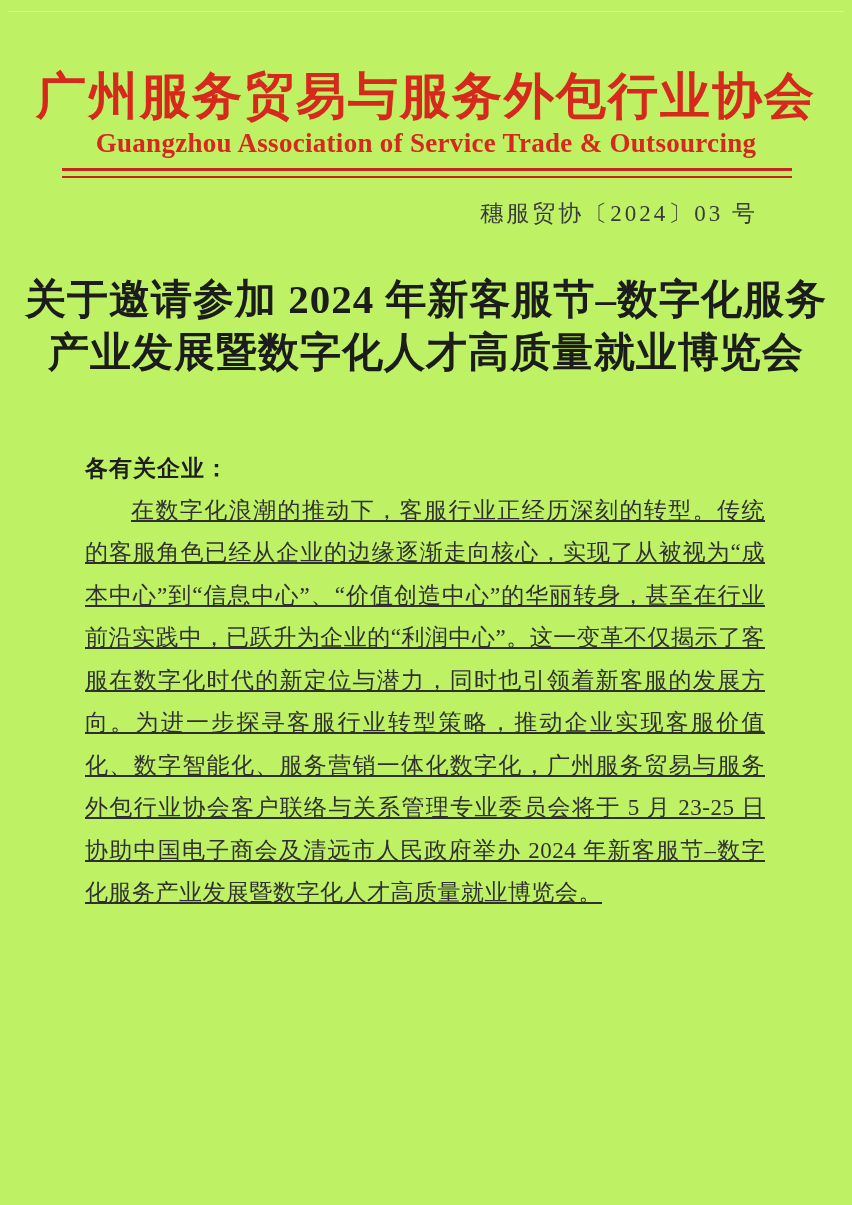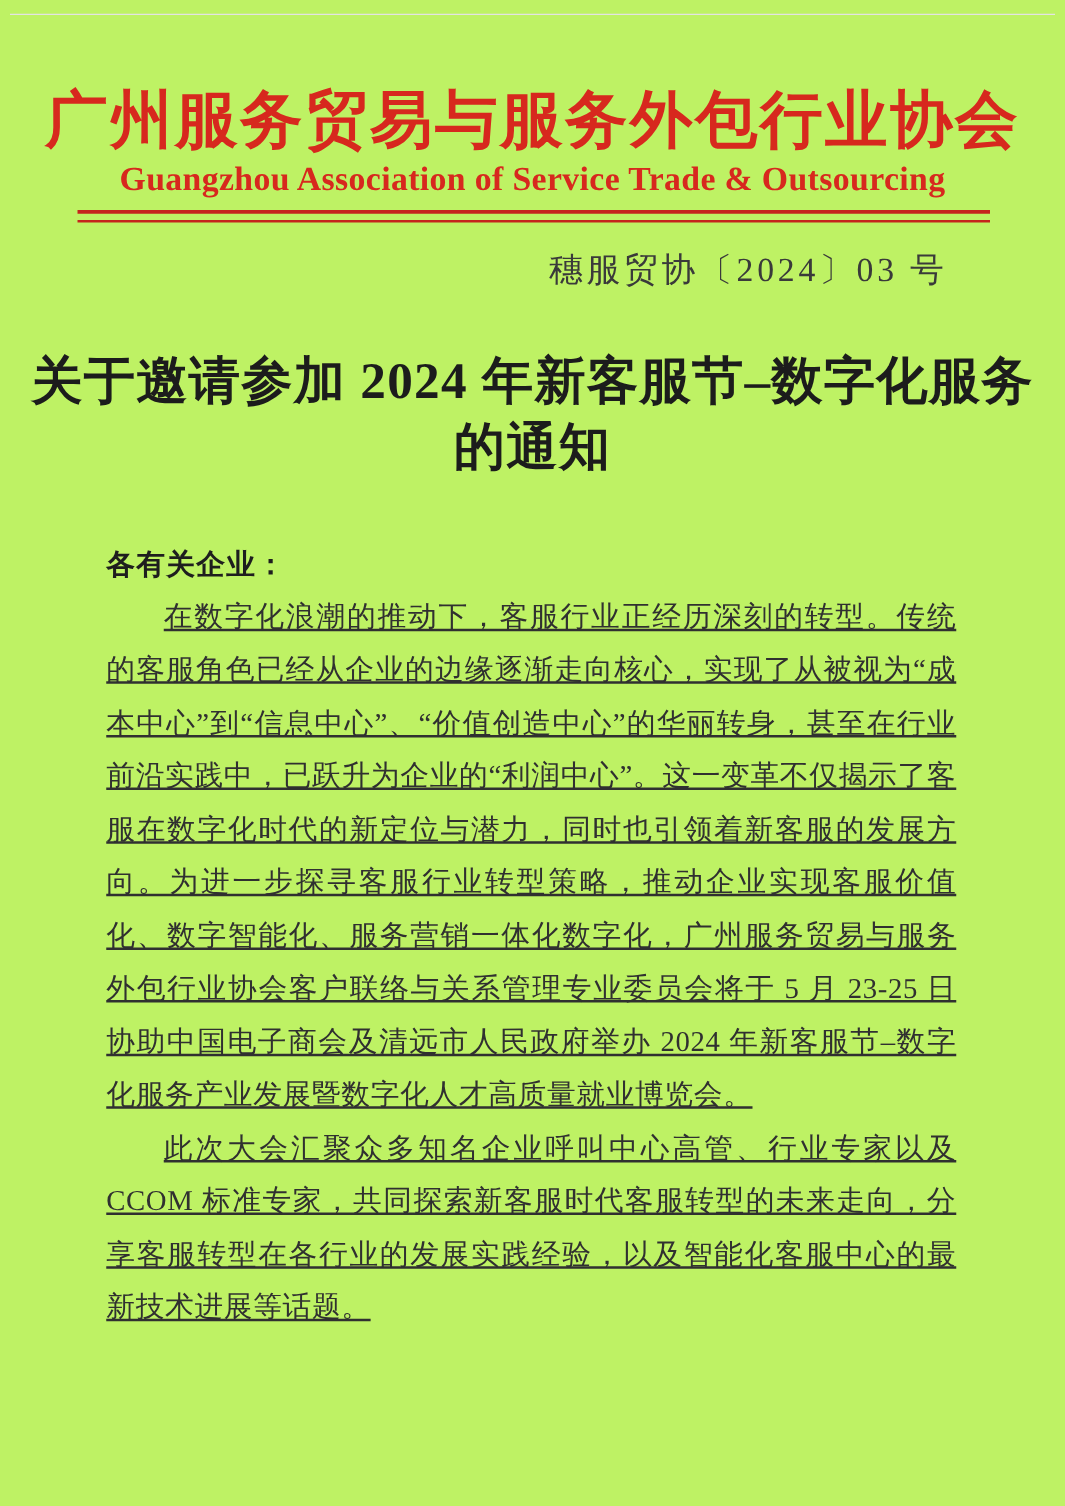--- a/index.html
+++ b/index.html
@@ -61,40 +61,40 @@
     height: 10px;
     border-top: 3px solid #c5251c;
     border-bottom: 2px solid #c5251c;
   }
 
   
   .ref-number {
     margin-top: 20px;
     text-align: right;
     padding-right: 94px;
-    font-size: 27px;
+    font-size: 23px;
     color: #3a3a3a;
     letter-spacing: 3px;
     margin-left: 40px;
   }
 
   
   .doc-title {
     margin-top: 44px;
     text-align: center;
     font-weight: bold;
     color: #1c1c1c;
     font-size: 41px;
     line-height: 53px;
     letter-spacing: 1px;
   }
 
   
   .doc-body {
-    margin: 46px 87px 0 85px;
+    margin: 68px 87px 0 85px;
     font-size: 23px;
     line-height: 42.5px;
     color: #303030;
   }
 
   .salutation {
     font-family: "Liberation Sans", "DejaVu Sans", sans-serif;
     font-weight: bold;
     font-size: 23px;
     letter-spacing: 1px;
@@ -118,22 +118,21 @@
   <header class="letterhead">
     <h1 class="org-cn">广州服务贸易与服务外包行业协会</h1>
     <div class="org-en">Guangzhou Association of Service Trade &amp; Outsourcing</div>
     <div class="letterhead-divider"></div>
   </header>
 
   <div class="ref-number">穗服贸协〔2024〕03 号</div>
 
   <div class="doc-title">
     <div>关于邀请参加 2024 年新客服节–数字化服务</div>
-    <div>的通知</div>
+    <div>产业发展暨数字化人才高质量就业博览会</div>
   </div>
 
   <div class="doc-body">
     <p class="salutation">各有关企业：</p>
     <p class="para">在数字化浪潮的推动下，客服行业正经历深刻的转型。传统的客服角色已经从企业的边缘逐渐走向核心，实现了从被视为“成本中心”到“信息中心”、“价值创造中心”的华丽转身，甚至在行业前沿实践中，已跃升为企业的“利润中心”。这一变革不仅揭示了客服在数字化时代的新定位与潜力，同时也引领着新客服的发展方向。为进一步探寻客服行业转型策略，推动企业实现客服价值化、数字智能化、服务营销一体化数字化，广州服务贸易与服务外包行业协会客户联络与关系管理专业委员会将于 5 月 23-25 日协助中国电子商会及清远市人民政府举办 2024 年新客服节–数字化服务产业发展暨数字化人才高质量就业博览会。</p>
-    <p class="para">此次大会汇聚众多知名企业呼叫中心高管、行业专家以及 CCOM 标准专家，共同探索新客服时代客服转型的未来走向，分享客服转型在各行业的发展实践经验，以及智能化客服中心的最新技术进展等话题。</p>
   </div>
 
 </div>
 
 </body></html>

